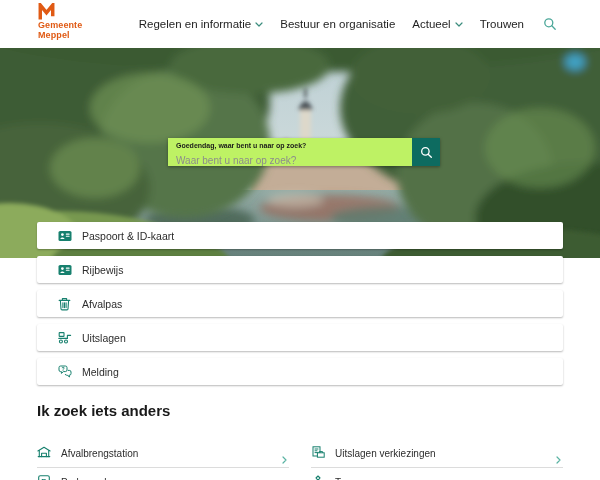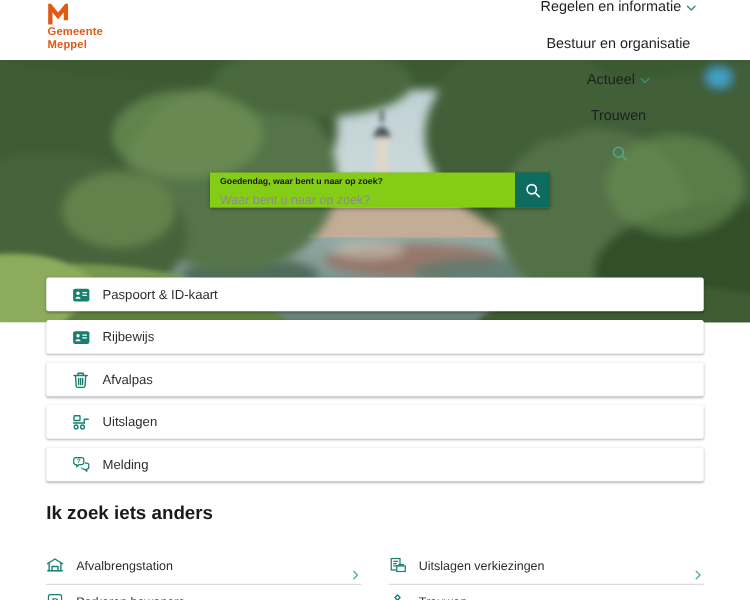--- a/index.html
+++ b/index.html
@@ -7,28 +7,28 @@
     width:600px;height:480px;overflow:hidden;position:relative;
     background:#fff;font-family:"Liberation Sans",sans-serif;
     -webkit-font-smoothing:antialiased;
   }
   
   .header{position:absolute;top:0;left:0;width:600px;height:48px;background:#fff;z-index:5;}
   .logo{position:absolute;left:38px;top:3px;cursor:pointer;}
   .logo .m-icon{display:block;}
   .logo-text{margin-top:0;line-height:9.5px;}
   .logo-text span{display:block;color:#e05a14;font-weight:bold;font-size:9px;letter-spacing:.1px;}
-  .nav{position:absolute;right:43px;top:0;height:48px;display:flex;align-items:center;gap:17px;flex-direction:column;}
+  .nav{position:absolute;right:43px;top:0;height:48px;display:flex;align-items:center;gap:17px;}
   .nav-item{display:flex;align-items:center;gap:4px;font-size:11.5px;color:#1f1f1f;cursor:pointer;white-space:nowrap;}
   .nav-search{display:flex;align-items:center;cursor:pointer;margin-left:2px;}
   
   .hero{position:absolute;top:48px;left:0;width:600px;height:210px;overflow:hidden;}
   .hero svg.scene{display:block;}
   .search-wrap{position:absolute;left:168px;top:90px;display:flex;z-index:3;box-shadow:0 1px 3px rgba(0,0,0,.35);}
-  .search-box{width:244px;height:28px;background:#84cc16;box-sizing:border-box;padding:3px 8px 0 8px;}
+  .search-box{width:244px;height:28px;background:#bef264;box-sizing:border-box;padding:3px 8px 0 8px;}
   .search-box .s-label{display:block;font-size:7px;font-weight:bold;color:#1b1b1b;line-height:9px;}
   .search-box input{border:none;outline:none;width:100%;padding:0;margin:0;background:transparent;
     font-family:"Liberation Sans",sans-serif;font-size:10px;color:#555;height:13px;}
   .search-box input::placeholder{color:#8c8c8c;}
   .search-btn{width:28px;height:28px;background:#0d6b60;border:none;display:flex;align-items:center;justify-content:center;cursor:pointer;padding:0;}
   
   .cards{position:absolute;top:222px;left:37px;width:526px;z-index:4;}
   .card{height:27px;background:#fff;border-radius:2px;margin-bottom:7px;display:flex;align-items:center;
     padding-left:20px;box-shadow:0 1px 2px rgba(0,0,0,.28);cursor:pointer;}
   .card .c-icon{width:15px;height:15px;margin-right:10px;display:flex;align-items:center;justify-content:center;}

